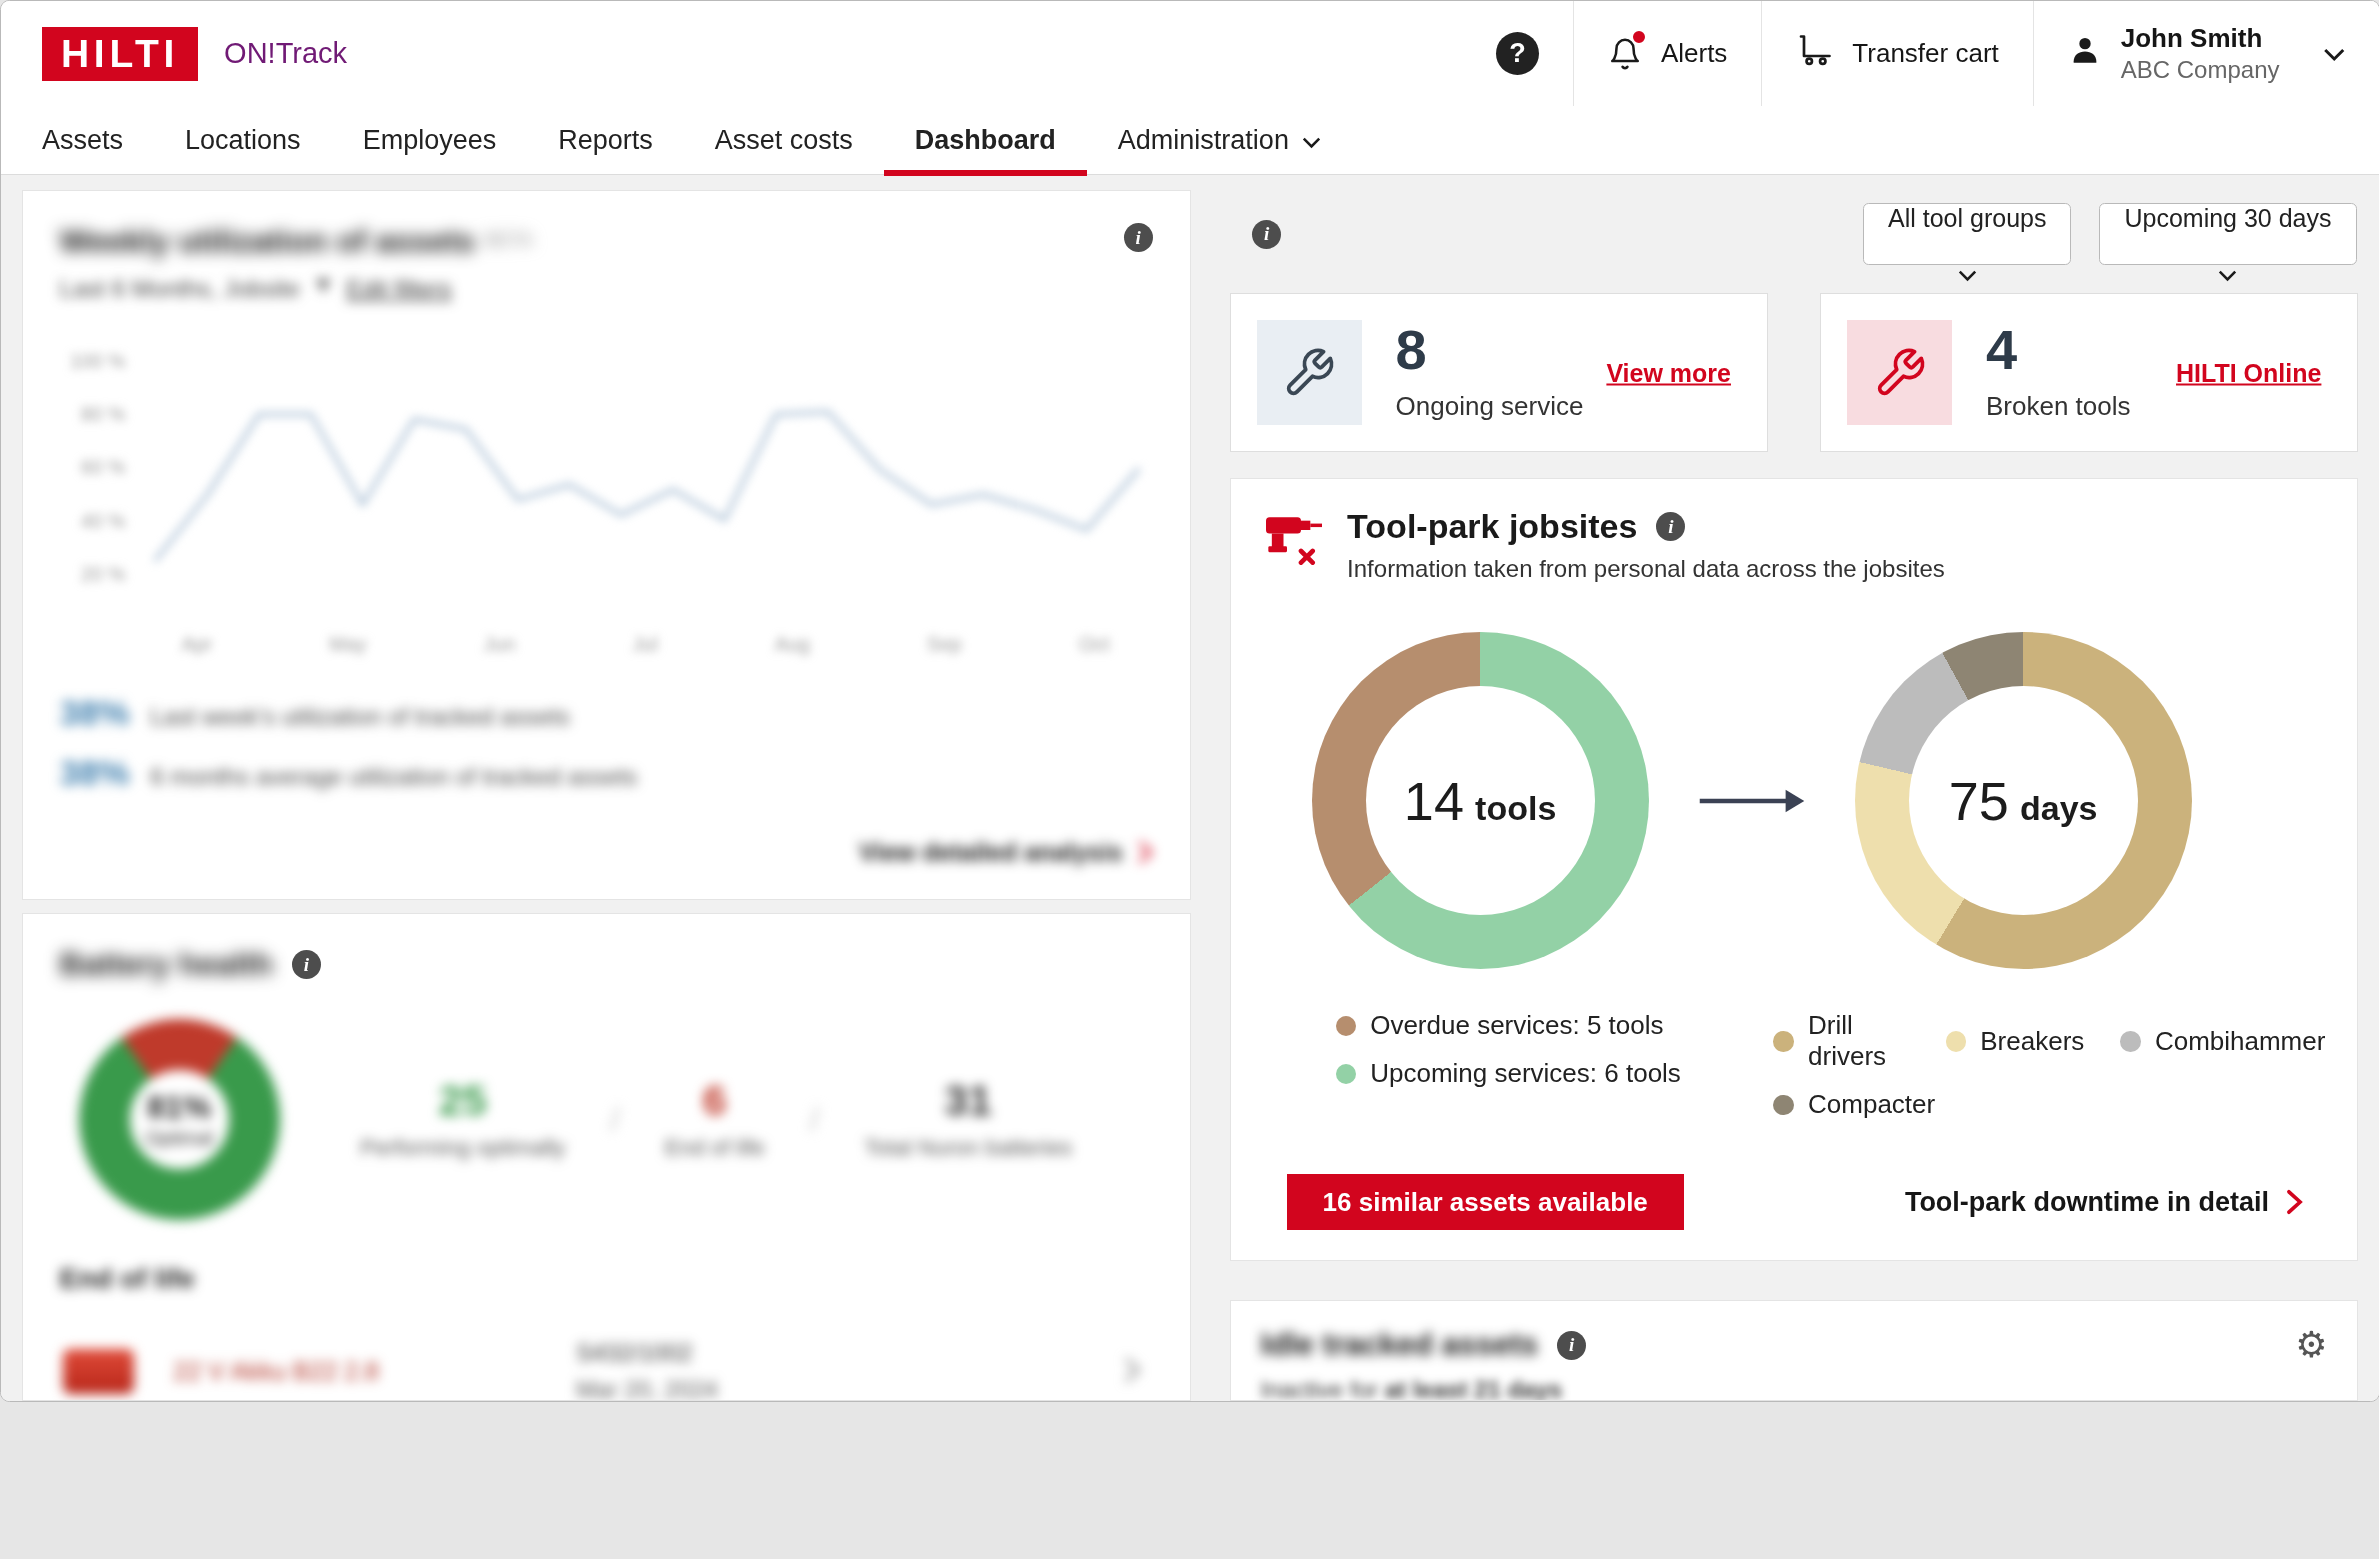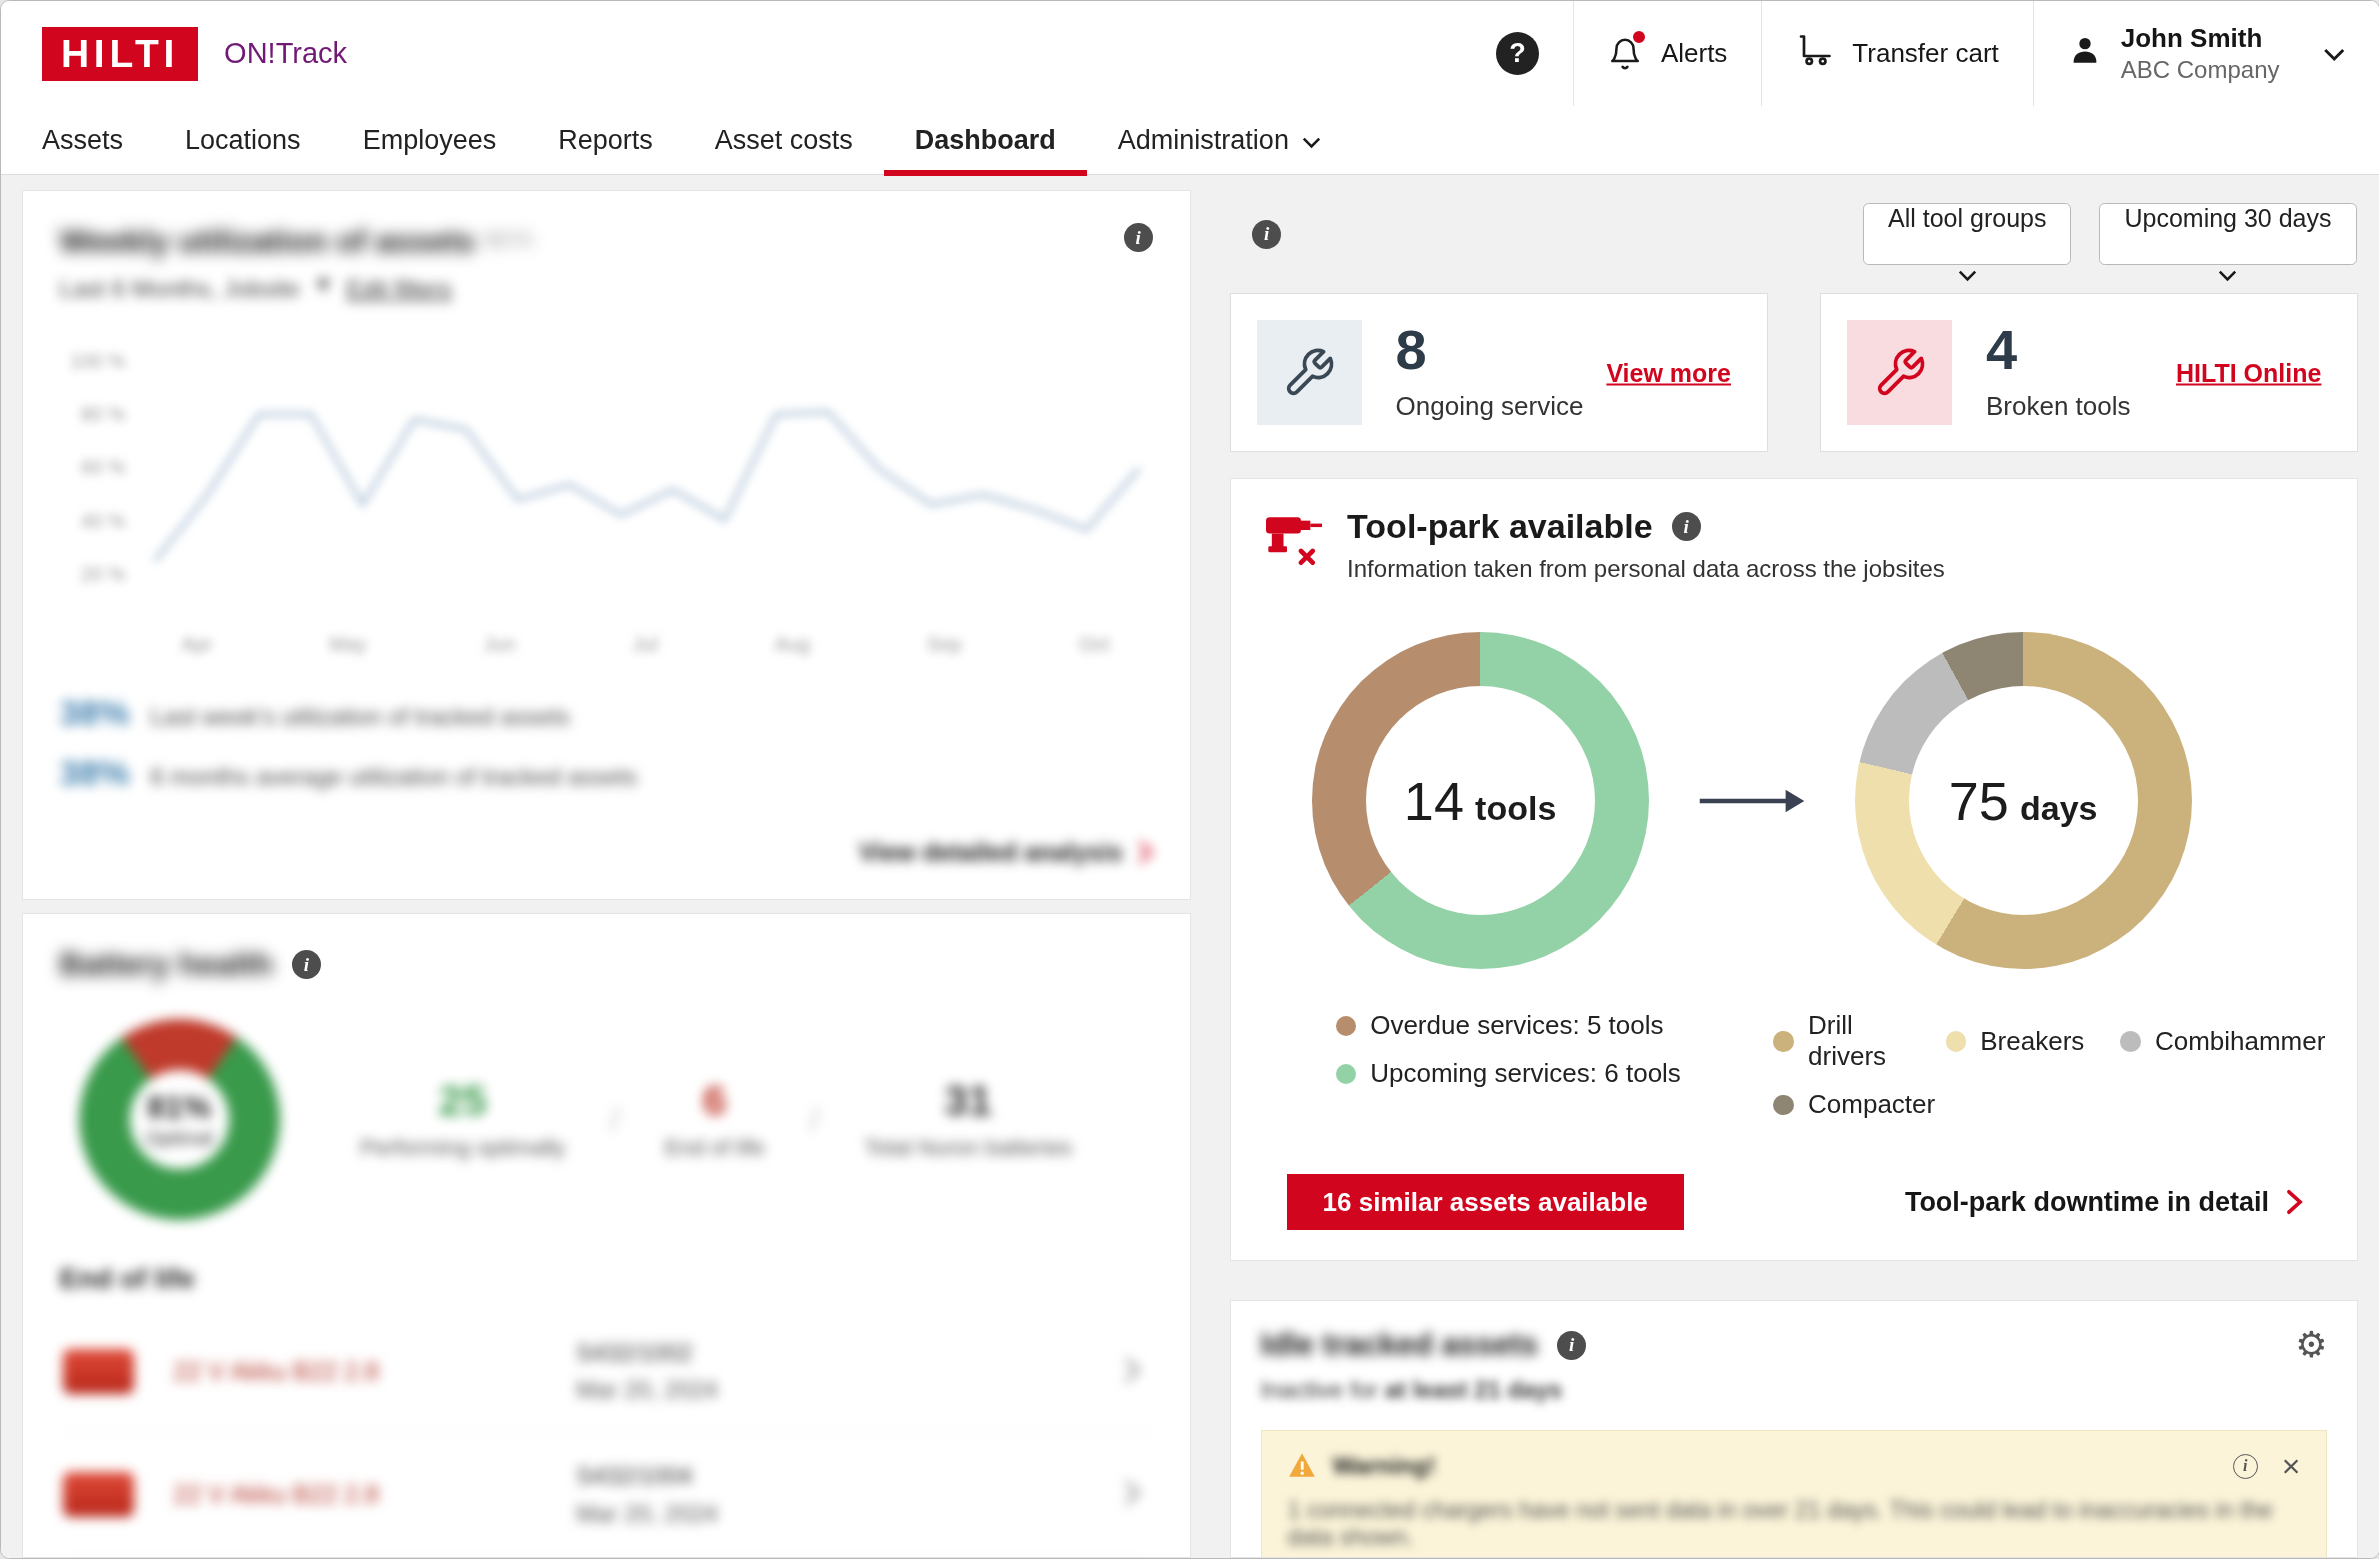--- a/index.html
+++ b/index.html
@@ -2,21 +2,21 @@
 <html style="--brand-red: #d2051e; --slate: #2e3b49; --page-bg: #f1f1f1;font-size:15px"><head>
 <meta charset="utf-8">
 <style>
   :root{
     --brand-red:#d2051e;
     --slate:#2e3b49;
     --page-bg:#f1f1f1;
   }
   *{margin:0;padding:0;box-sizing:border-box;}
   body{font-family:"Liberation Sans",sans-serif;background:#e6e6e6;color:#1a1a1a;}
-  .screen{width:2380px;height:1559px;background:#fff;border:1.9px solid #b9b9b9;border-radius:9.4px;overflow:hidden;position:relative;}
+  .screen{width:2380px;height:1402px;background:#fff;border:1.9px solid #b9b9b9;border-radius:9.4px;overflow:hidden;position:relative;}
 
   
   .topbar{height:105px;display:flex;align-items:stretch;justify-content:space-between;background:#fff;}
   .brand-area{display:flex;align-items:center;gap:26px;padding-left:41px;}
   .logo{background:var(--brand-red);color:#fff;font-weight:800;font-size:39px;letter-spacing:4.7px;padding:7.5px 19px;line-height:1;cursor:pointer;}
   .app-name{font-size:29px;font-weight:500;color:#701a75;}
   .top-right{display:flex;align-items:stretch;}
   .top-section{display:flex;align-items:center;gap:19px;padding:0 34px;border-left:1.9px solid #e4e4e4;font-size:26px;font-weight:500;color:#161616;cursor:pointer;background:#fff;}
   .top-section.no-border{border-left:none;}
   .help-circle{width:43px;height:43px;border-radius:50%;background:#222;color:#fff;font-size:27px;font-weight:700;display:flex;align-items:center;justify-content:center;}
@@ -405,21 +405,21 @@
               <rect x="2" y="7" width="30" height="14" rx="3"></rect>
               <rect x="32" y="10" width="8" height="8"></rect>
               <rect x="40" y="12.5" width="10" height="3"></rect>
               <rect x="7" y="21" width="10" height="13"></rect>
               <rect x="4" y="32" width="16" height="5" rx="1"></rect>
               <path d="M32 36l10 10M42 36l-10 10" stroke="currentColor" stroke-width="4" fill="none" stroke-linecap="round"></path>
             </svg>
           </span>
           <div>
             <div class="dt-title-row">
-              <span class="dt-title">Tool-park available</span>
+              <span class="dt-title">Tool-park jobsites</span>
               <span class="info-icon">i</span>
             </div>
             <div class="dt-sub">Information taken from personal data across the jobsites</div>
           </div>
         </div>
 
         <div class="donut-row">
           <div class="donut donut-big donut-1" style="background: conic-gradient(rgb(147, 209, 166) 0deg, rgb(147, 209, 166) 231.4deg, rgb(182, 142, 110) 231.4deg, rgb(182, 142, 110) 360deg);">
             <div class="donut-hole">
               <span class="donut-center">

